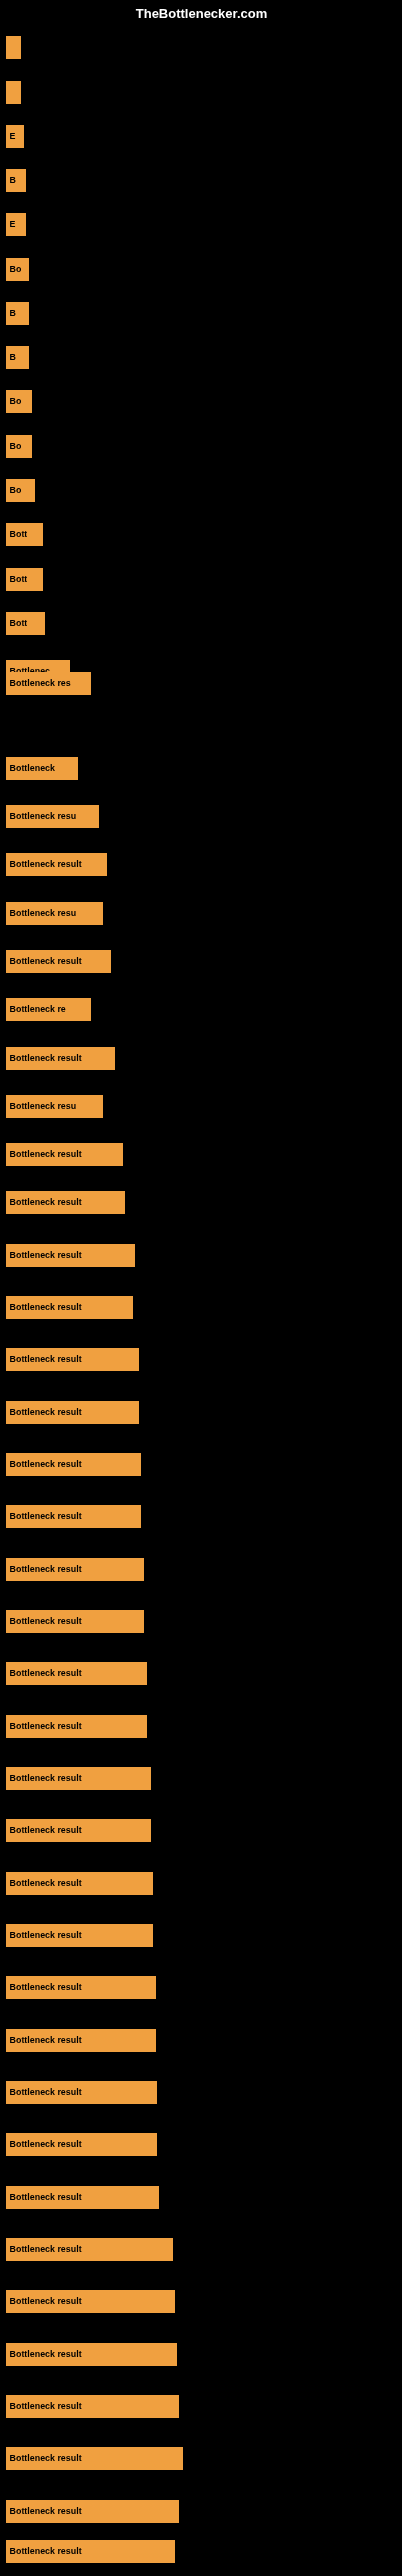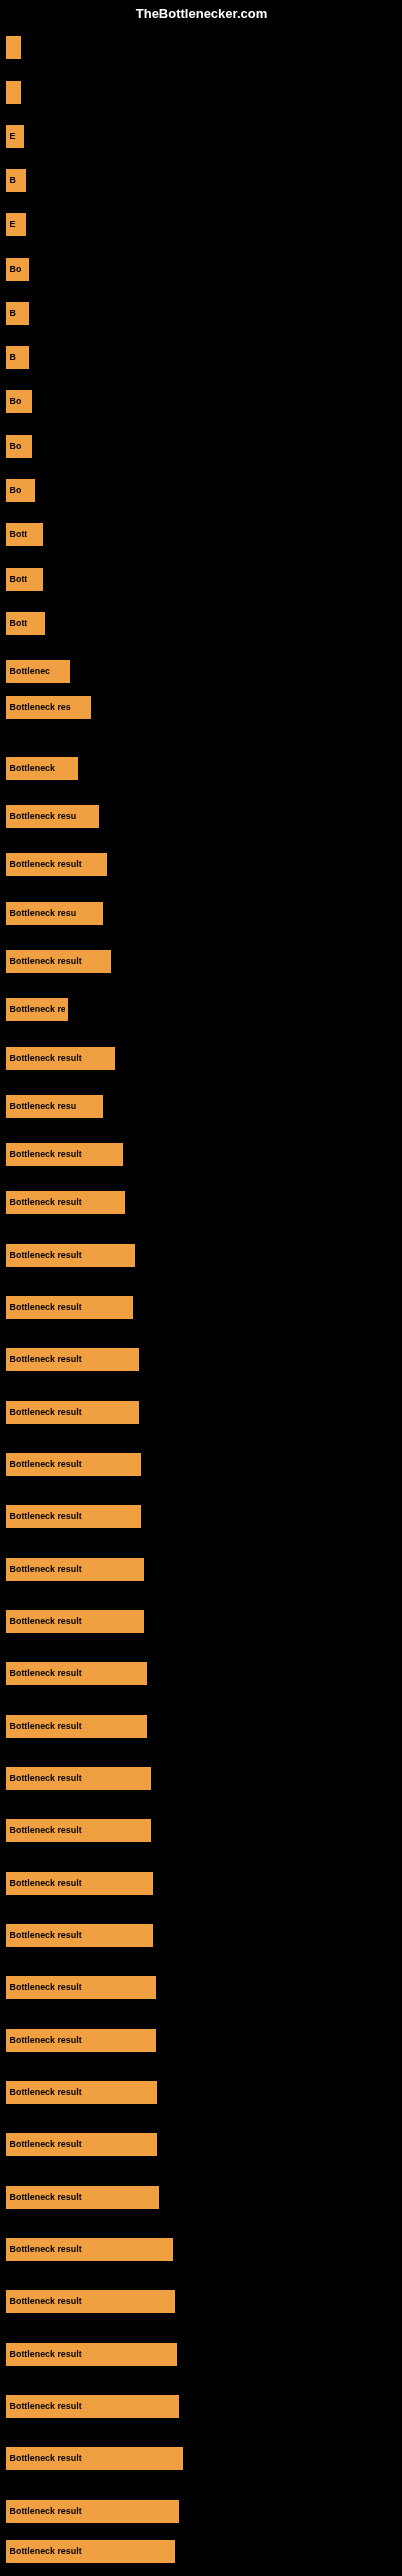--- a/index.html
+++ b/index.html
@@ -123,21 +123,21 @@
 <div class="bar-container" style="top: 612px; left: 6.4px;">
     <div class="bar" style="width: 39px;">
       <span class="bar-label">Bott</span>
     </div>
   </div>
 <div class="bar-container" style="top: 660px; left: 6.4px;">
     <div class="bar" style="width: 64px;">
       <span class="bar-label">Bottlenec</span>
     </div>
   </div>
-<div class="bar-container" style="top: 696px; left: 6.4px; border-radius: 10px;">
+<div class="bar-container" style="top: 672px; left: 6.4px; border-radius: 10px;">
     <div class="bar" style="width: 85px;">
       <span class="bar-label">Bottleneck res</span>
     </div>
   </div>
 <div class="bar-container" style="top: 757px; left: 6.4px;">
     <div class="bar" style="width: 72px; text-align: right;">
       <span class="bar-label">Bottleneck</span>
     </div>
   </div>
 <div class="bar-container" style="top: 805px; left: 6.4px;">
@@ -154,21 +154,21 @@
     <div class="bar" style="width: 97px;">
       <span class="bar-label">Bottleneck resu</span>
     </div>
   </div>
 <div class="bar-container" style="top: 950px; left: 6.4px;">
     <div class="bar" style="width: 105px;">
       <span class="bar-label">Bottleneck result</span>
     </div>
   </div>
 <div class="bar-container" style="top: 998px; left: 6.4px;">
-    <div class="bar" style="width: 62px;">
+    <div class="bar" style="width: 85px;">
       <span class="bar-label">Bottleneck re</span>
     </div>
   </div>
 <div class="bar-container" style="top: 1047px; left: 6.4px;">
     <div class="bar" style="width: 109px;">
       <span class="bar-label">Bottleneck result</span>
     </div>
   </div>
 <div class="bar-container" style="top: 1095px; left: 6.4px;">
     <div class="bar" style="width: 97px;">

